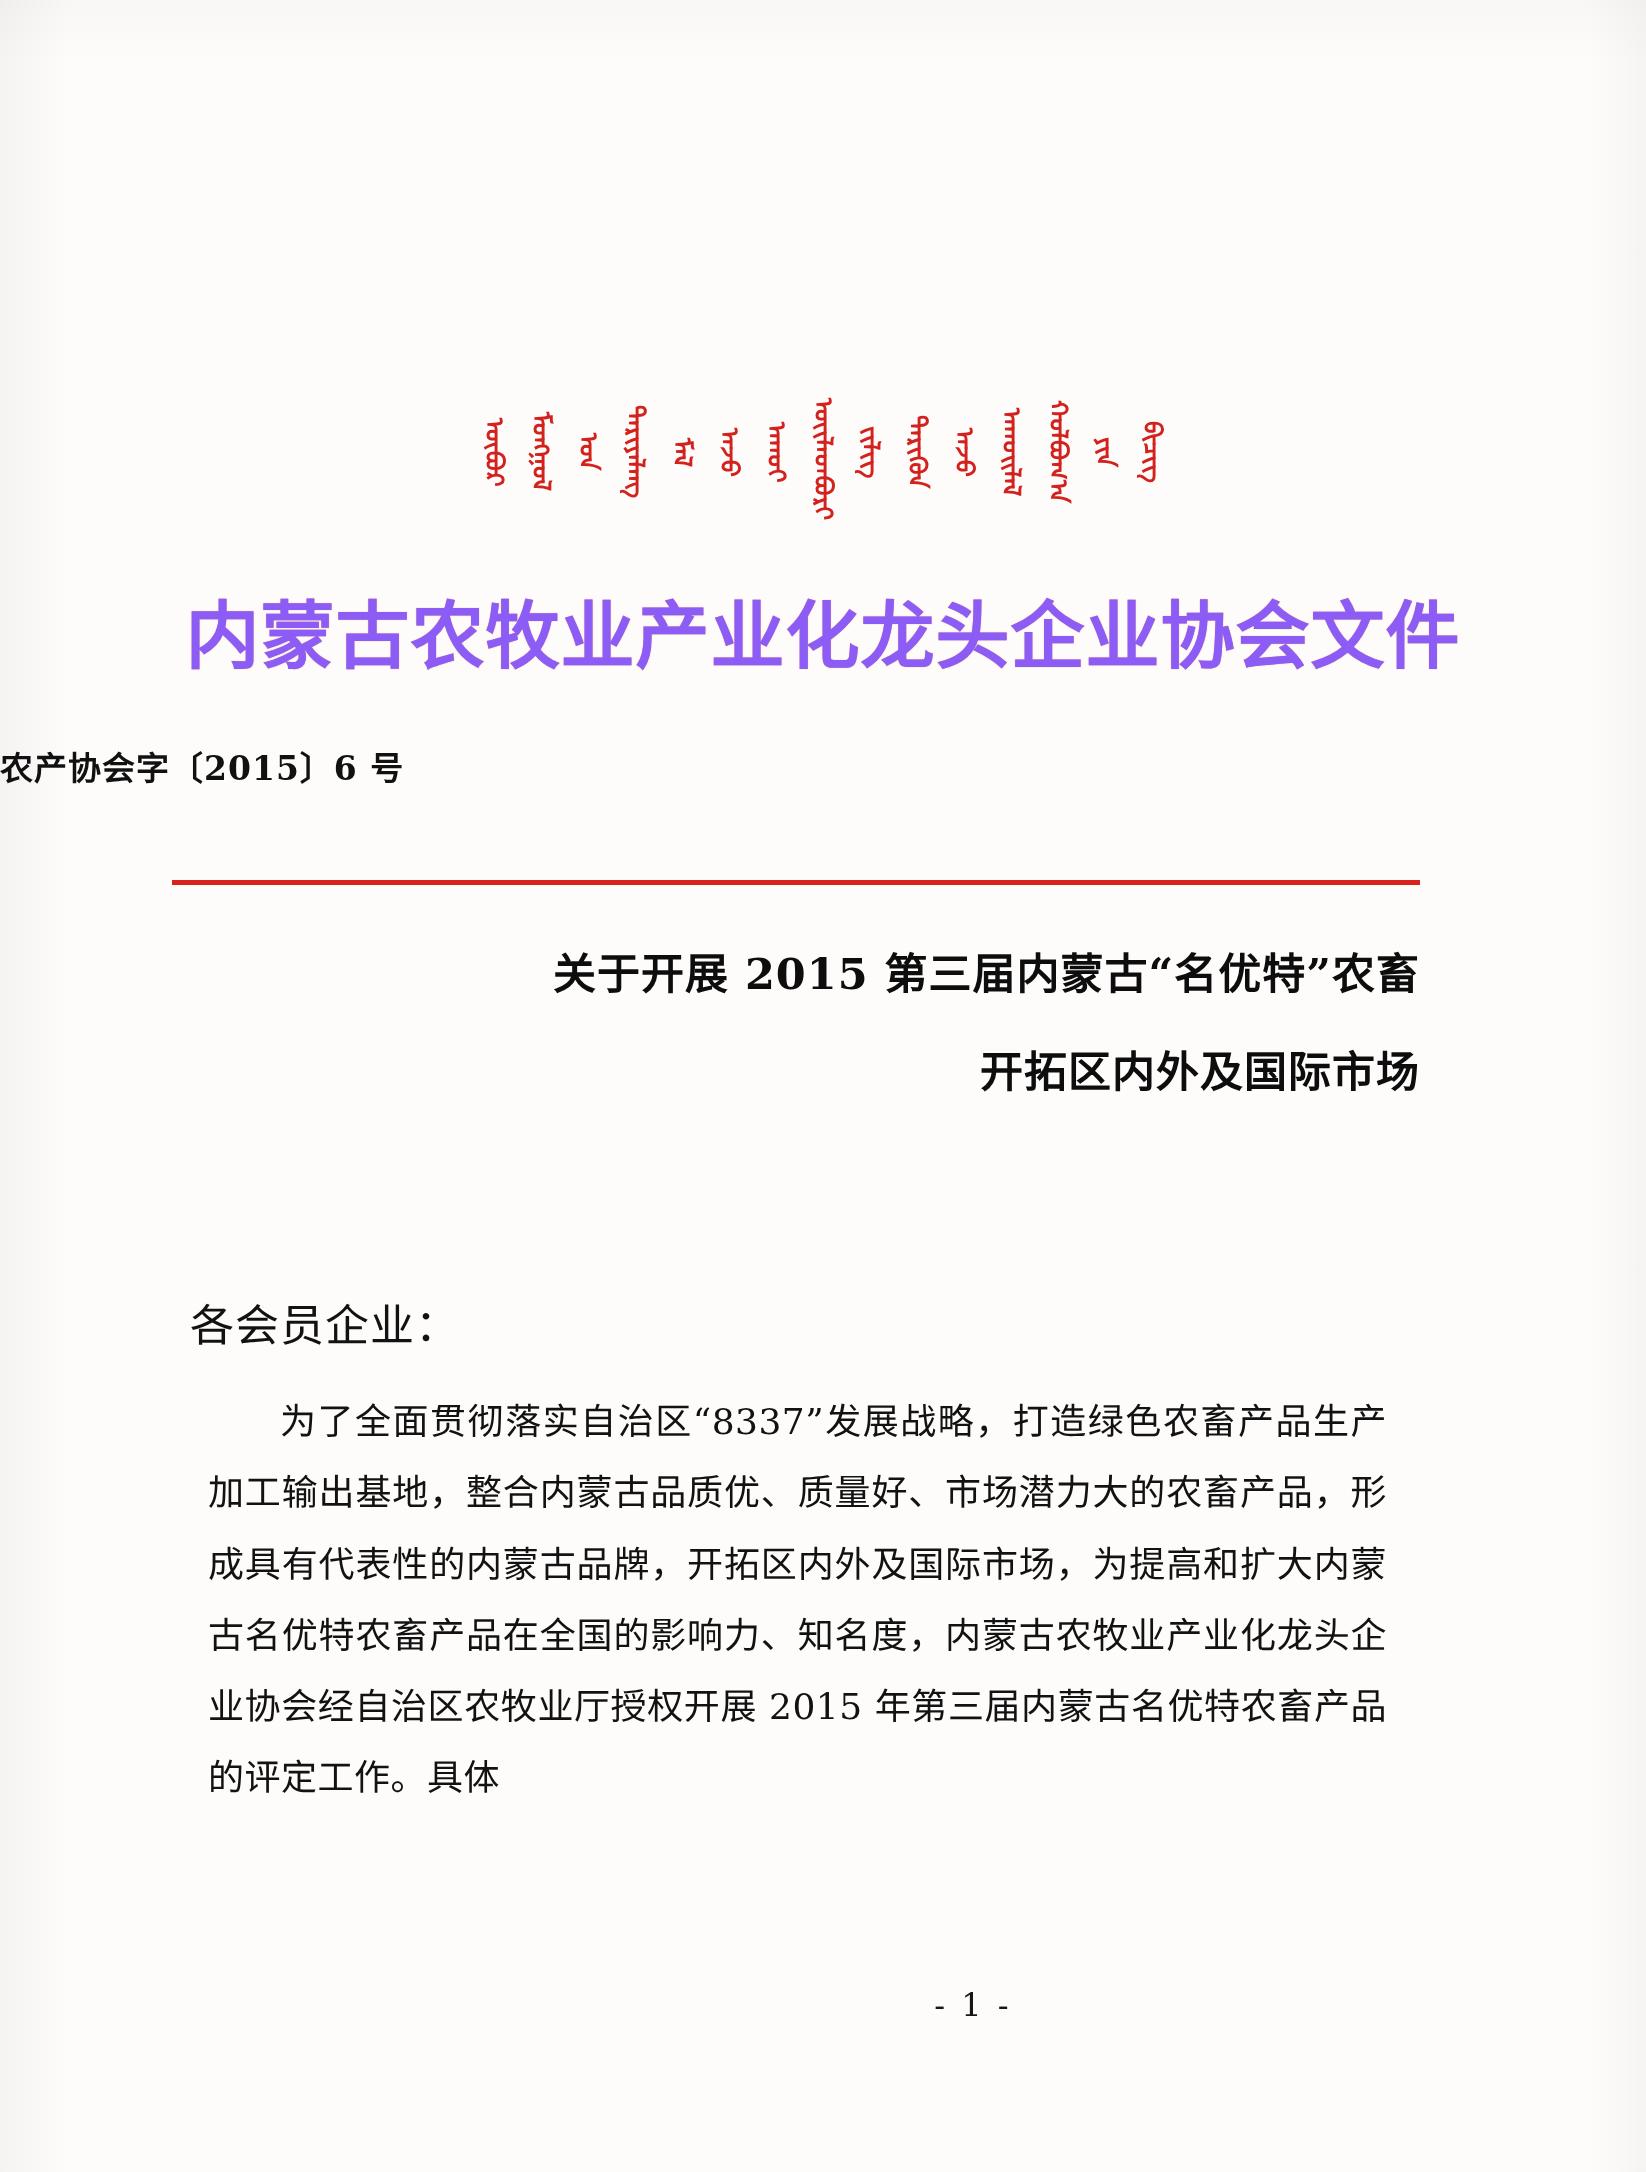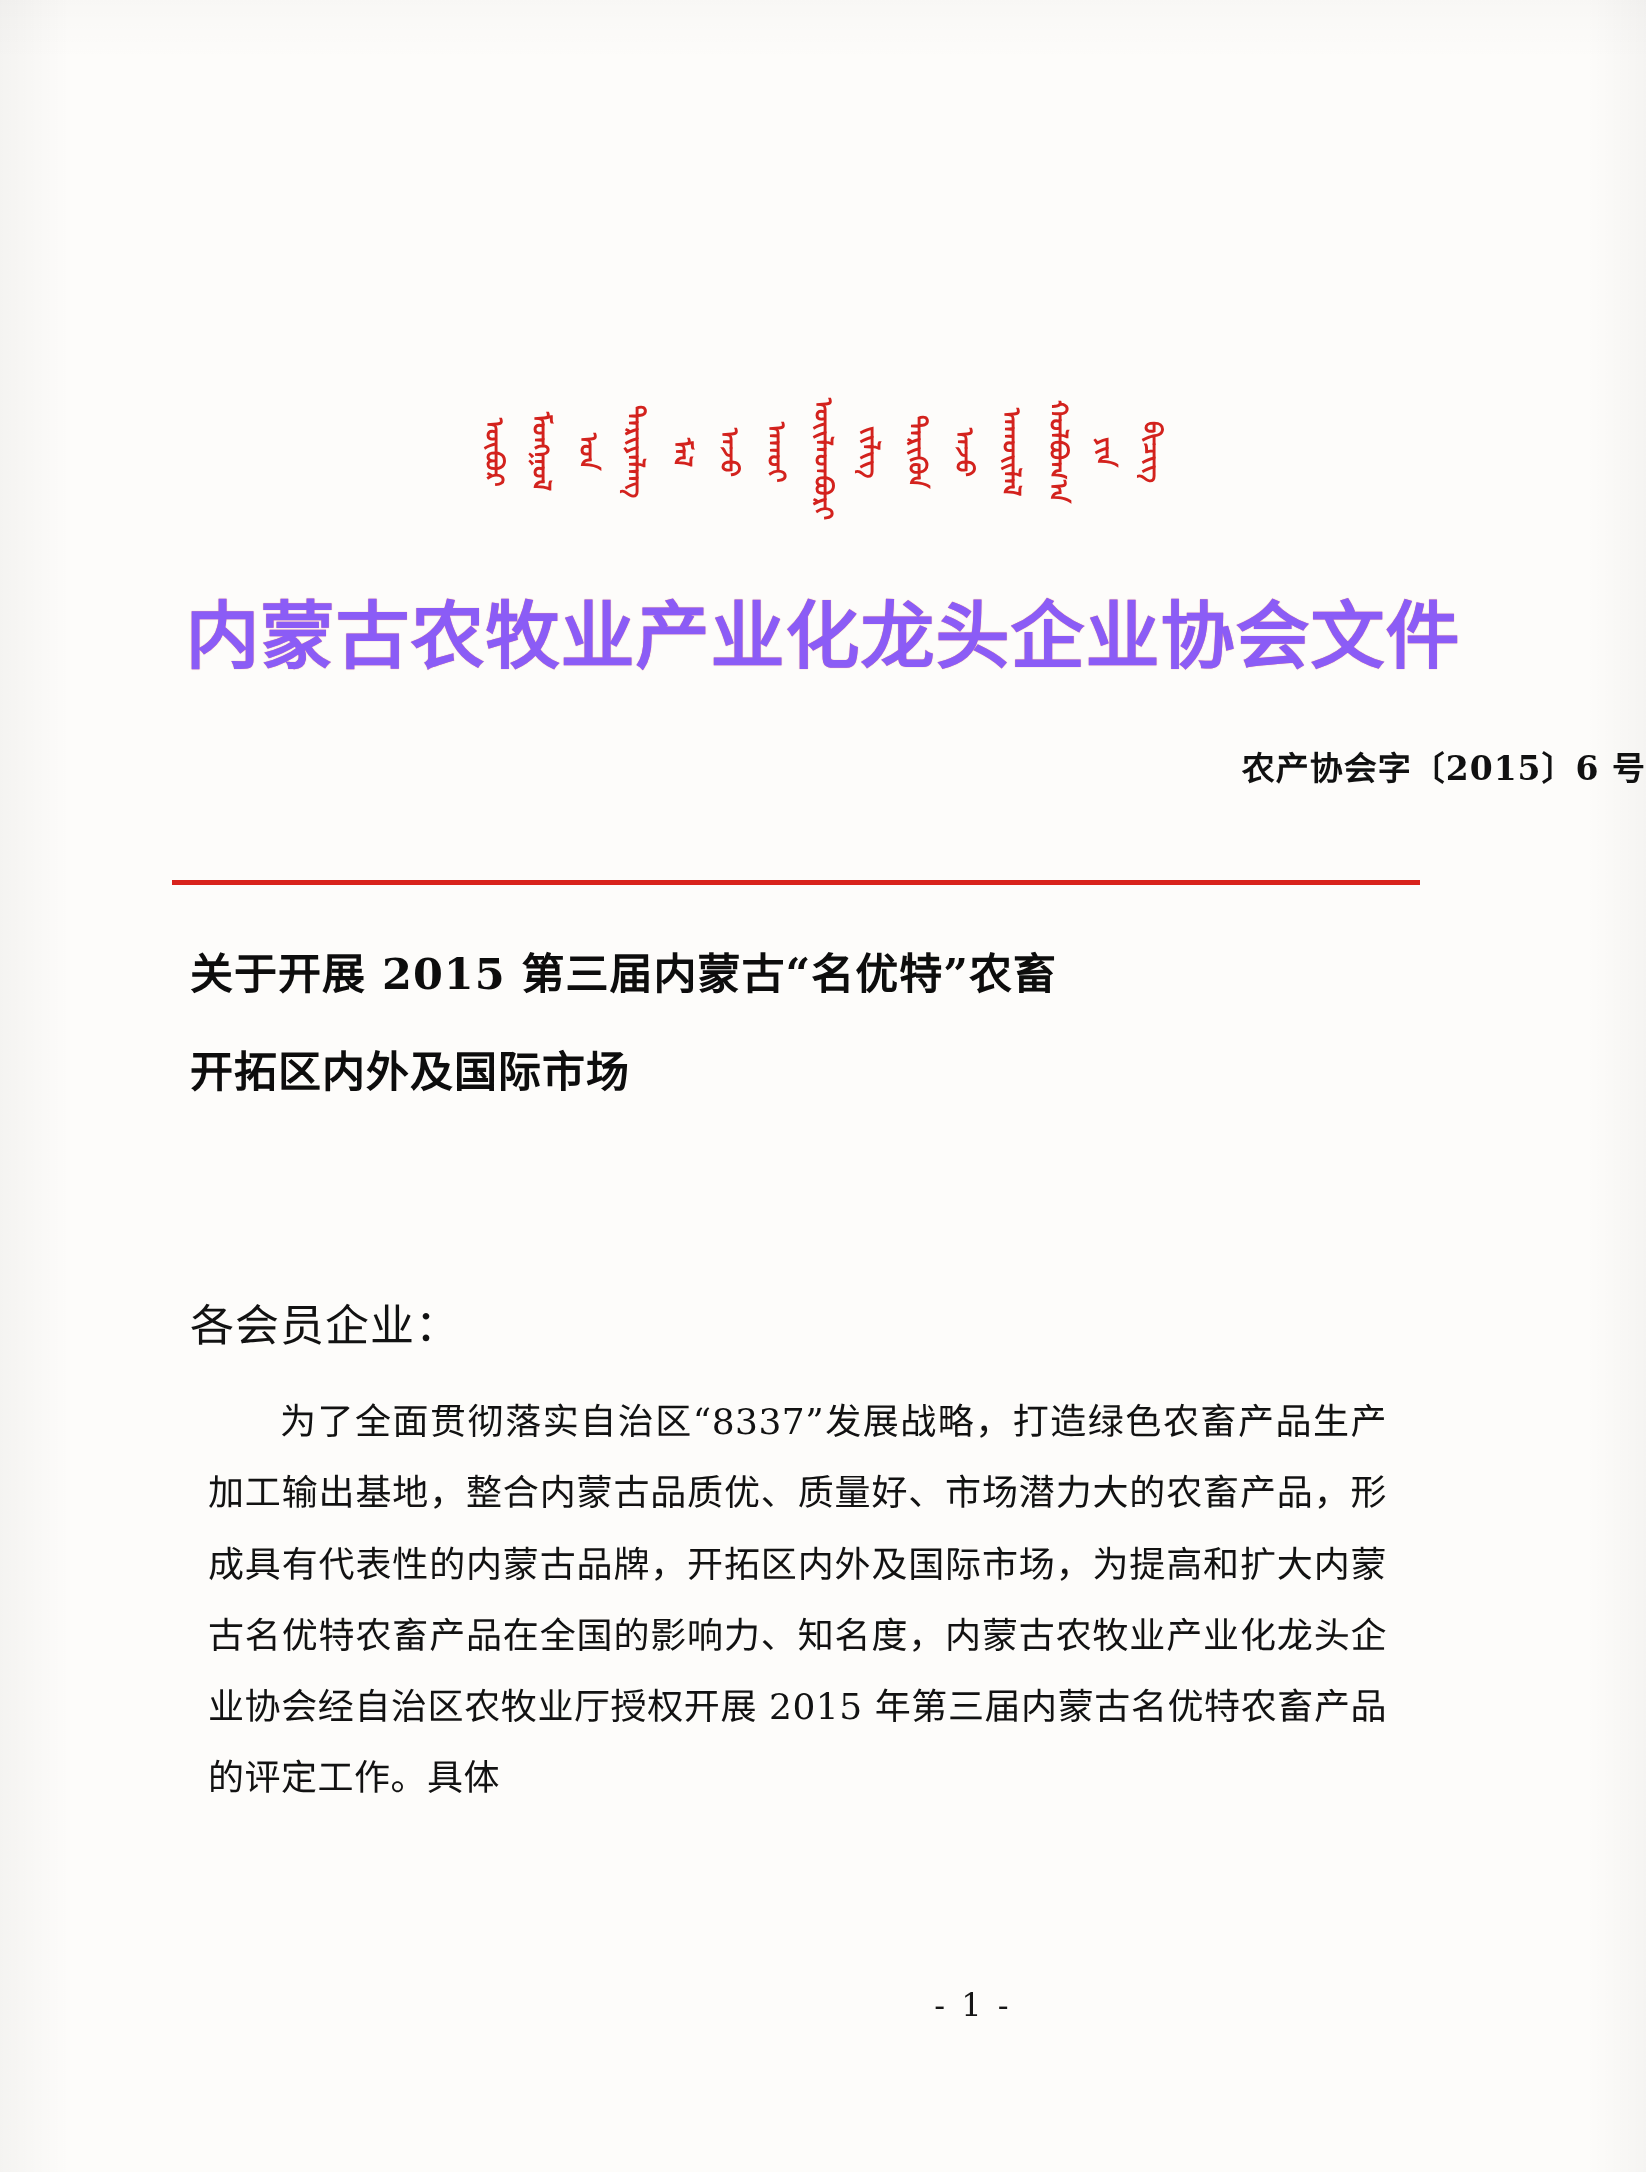--- a/index.html
+++ b/index.html
@@ -69,21 +69,21 @@
     letter-spacing: 1px;
     text-shadow: 0 0 1px rgba(224,35,28,0.6);
     white-space: nowrap;
   }
 
   .doc-number {
     position: absolute;
     top: 742px;
     left: 0;
     width: 100%;
-    text-align: right;
+    text-align: left;
     font-family: "DejaVu Serif", "Liberation Serif", serif;
     font-weight: 700;
     font-size: 33px;
     color: #111;
     letter-spacing: 1px;
   }
 
   .red-rule {
     position: absolute;
     top: 880px;
@@ -91,21 +91,21 @@
     width: 1248px;
     height: 5px;
     background: #d8231c;
   }
 
   .subject {
     position: absolute;
     top: 940px;
     left: 190px;
     width: 1230px;
-    text-align: left;
+    text-align: right;
     font-family: "DejaVu Serif", "Liberation Serif", serif;
     font-weight: 700;
     font-size: 43px;
     line-height: 1.62;
     color: #0d0d0d;
     letter-spacing: 1px;
   }
   .subject .line2 {
     display: block;
     margin-top: 28px;

